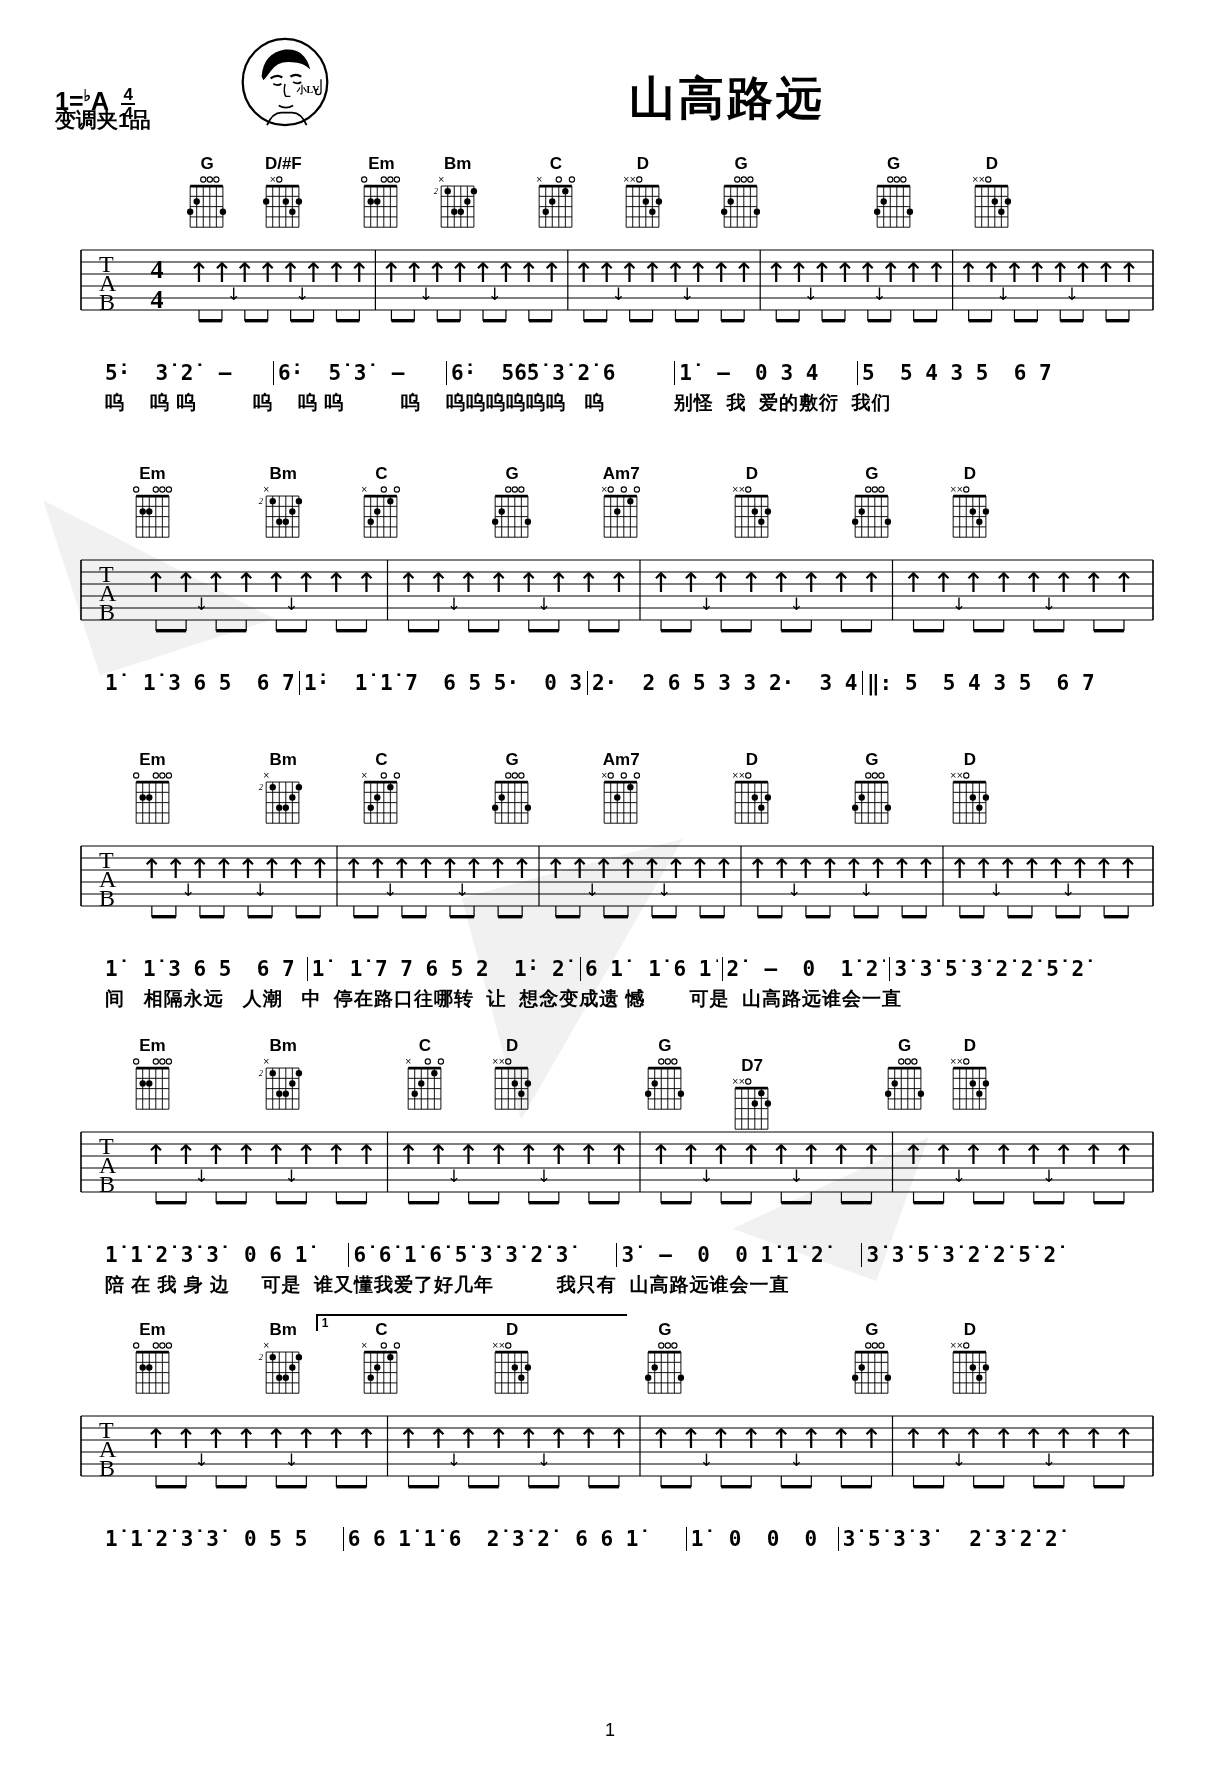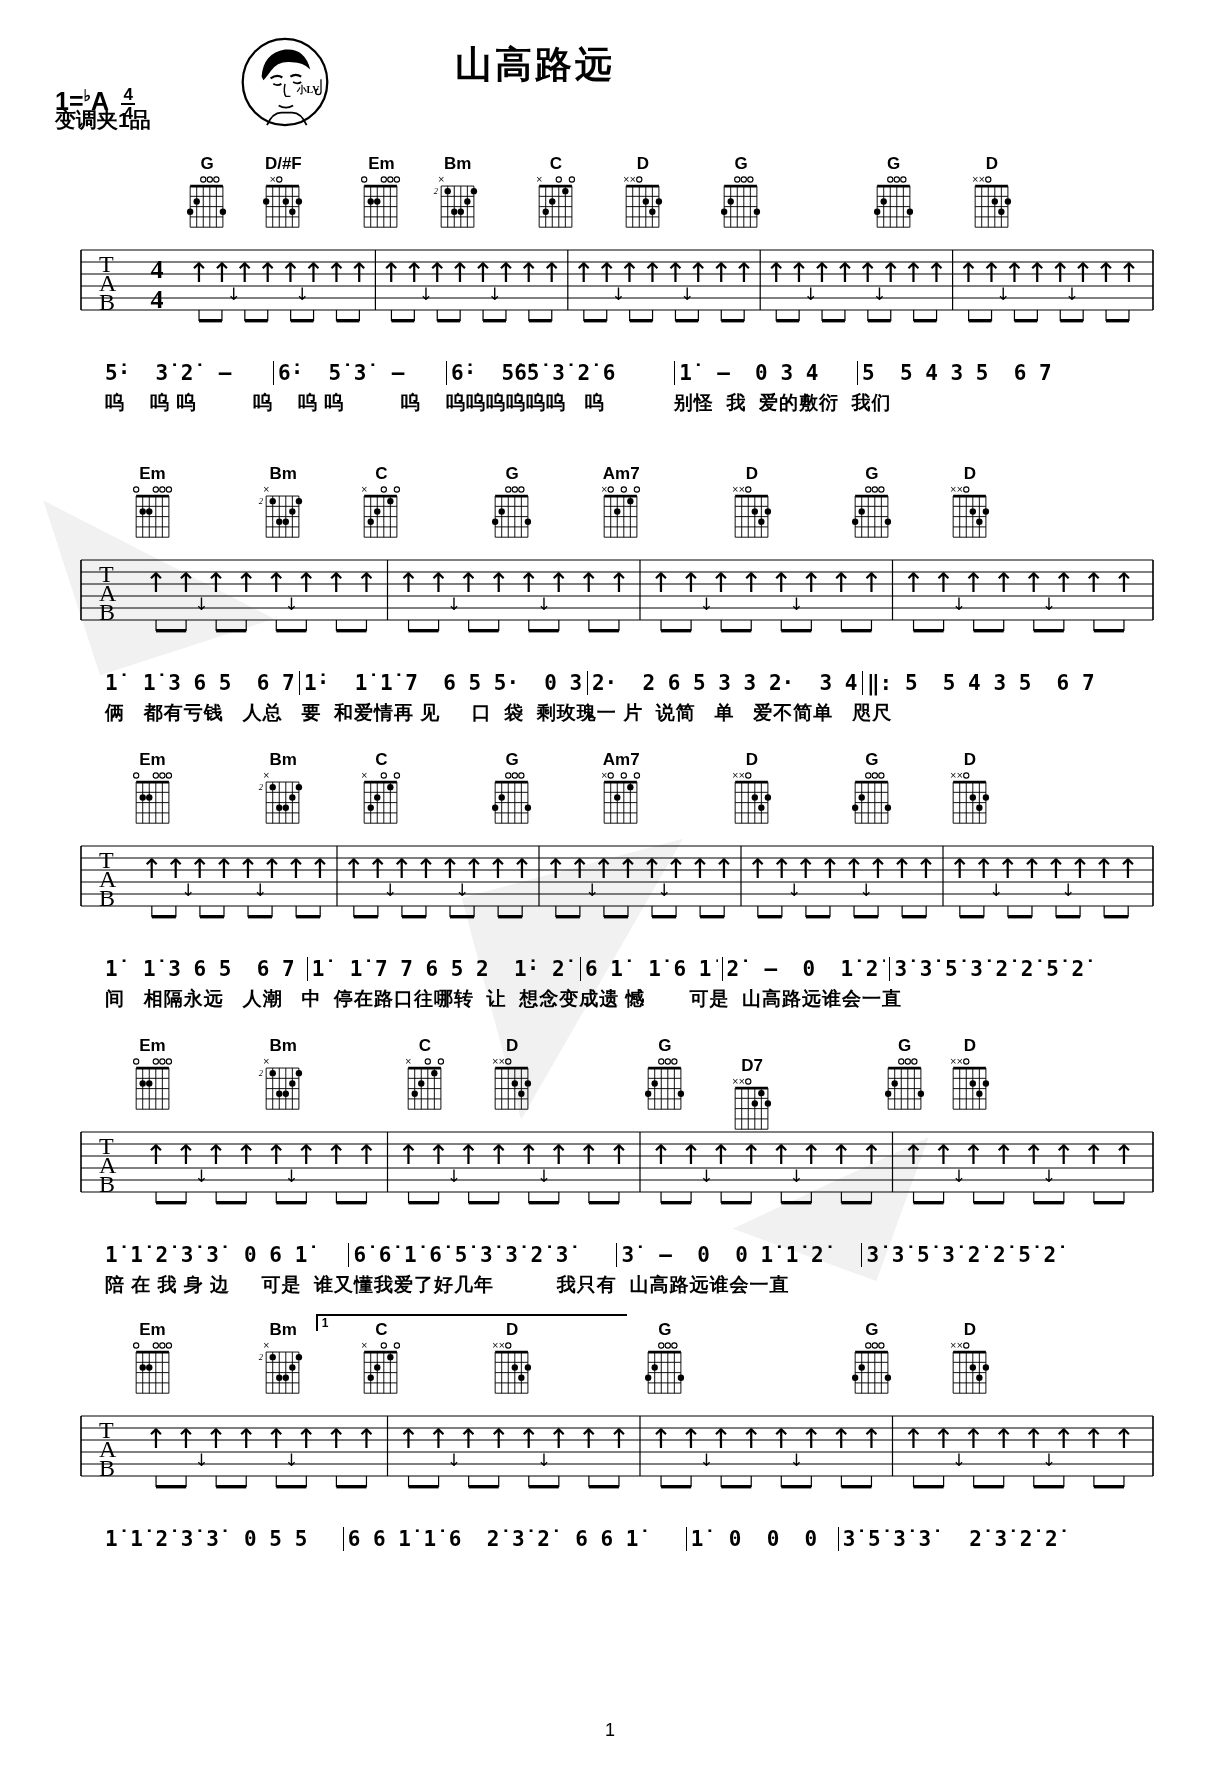--- a/index.html
+++ b/index.html
@@ -13,22 +13,22 @@
   .wm3{top:1050px;left:760px;font-size:200px;transform:rotate(20deg);}
   
   .key-block{position:absolute;left:55px;top:86px;font-size:25px;font-weight:bold;}
   .flat{font-size:16px;vertical-align:super;}
   .frac{display:inline-flex;flex-direction:column;align-items:center;vertical-align:middle;
         margin-left:12px;font-size:17px;line-height:15px;font-weight:bold;}
   .frac-line{width:14px;height:2px;background:#000;margin:1px 0;}
   .capo{position:absolute;left:55px;top:106px;font-size:21px;font-weight:bold;}
   .logo{position:absolute;left:240px;top:36px;width:90px;height:92px;}
   .logo svg{width:100%;height:100%;}
-  .title{position:absolute;left:455px;top:40px;width:370px;text-align:left;
-         font-size:37px;font-weight:bold;letter-spacing:3px;}
+  .title{position:absolute;left:455px;top:68px;width:370px;text-align:right;
+         font-size:46px;font-weight:bold;letter-spacing:3px;}
   .subtitle{position:absolute;left:455px;top:96px;width:370px;text-align:center;
             font-size:23px;font-weight:bold;letter-spacing:2px;}
   
   .system{position:absolute;left:65px;width:1090px;height:305px;z-index:1;}
   .chord-row{position:relative;height:84px;}
   .chord{position:absolute;top:4px;width:66px;text-align:center;}
   .chord-name{font-size:17px;font-weight:bold;line-height:15px;white-space:nowrap;}
   .chord-svg{width:58px;height:60px;display:block;margin:0 auto;}
   .volta{position:absolute;top:-4px;left:23%;width:28%;height:15px;
          border-top:2px solid #000;border-left:2px solid #000;font-size:12px;
@@ -695,21 +695,20 @@
             <text x="983.9863445378151" y="64" font-size="17" text-anchor="middle" font-family="DejaVu Sans">↓</text>
             <line x1="998.8392857142857" y1="74" x2="998.8392857142857" y2="85" stroke="#000" stroke-width="1.2"></line>
             <text x="1028.8988095238096" y="46" font-size="27" text-anchor="middle" font-family="DejaVu Sans">↑</text>
             <line x1="1028.8988095238096" y1="74" x2="1028.8988095238096" y2="85" stroke="#000" stroke-width="1.2"></line>
             <rect x="1028.8988095238096" y="83" width="30.059523809523625" height="3.4" fill="#000"></rect>
             <text x="1058.9583333333333" y="46" font-size="27" text-anchor="middle" font-family="DejaVu Sans">↑</text>
             <line x1="1058.9583333333333" y1="74" x2="1058.9583333333333" y2="85" stroke="#000" stroke-width="1.2"></line>
           </svg>
         </div>
         <div class="notation-row"><span class="measure" style="flex-grow: 17;">1̇  1̇ 3 6 5  6 7</span><span class="barline"></span><span class="measure" style="flex-grow: 25;">1̇·  1̇ 1̇ 7  6 5 5·  0 3</span><span class="barline"></span><span class="measure" style="flex-grow: 21;">2·  2 6 5 3 3 2·  3 4</span><span class="barline"></span><span class="measure" style="flex-grow: 18;">‖: 5  5 4 3 5  6 7</span></div>
-        <div class="lyrics">俩   都有亏钱   人总   要  和爱情再 见     口  袋  剩玫瑰一 片  说简   单   爱不简单   咫尺</div>
       </section>
       <section class="system" style="top: 748px;">
         <div class="chord-row">
           <div class="chord" style="left: 5%;">
             <div class="chord-name">Em</div>
             <svg class="chord-svg" viewBox="0 0 62 62">
               <line x1="13" y1="15" x2="13" y2="59" stroke="#000" stroke-width="1"></line>
               <line x1="20" y1="15" x2="20" y2="59" stroke="#000" stroke-width="1"></line>
               <line x1="27" y1="15" x2="27" y2="59" stroke="#000" stroke-width="1"></line>
               <line x1="34" y1="15" x2="34" y2="59" stroke="#000" stroke-width="1"></line>

